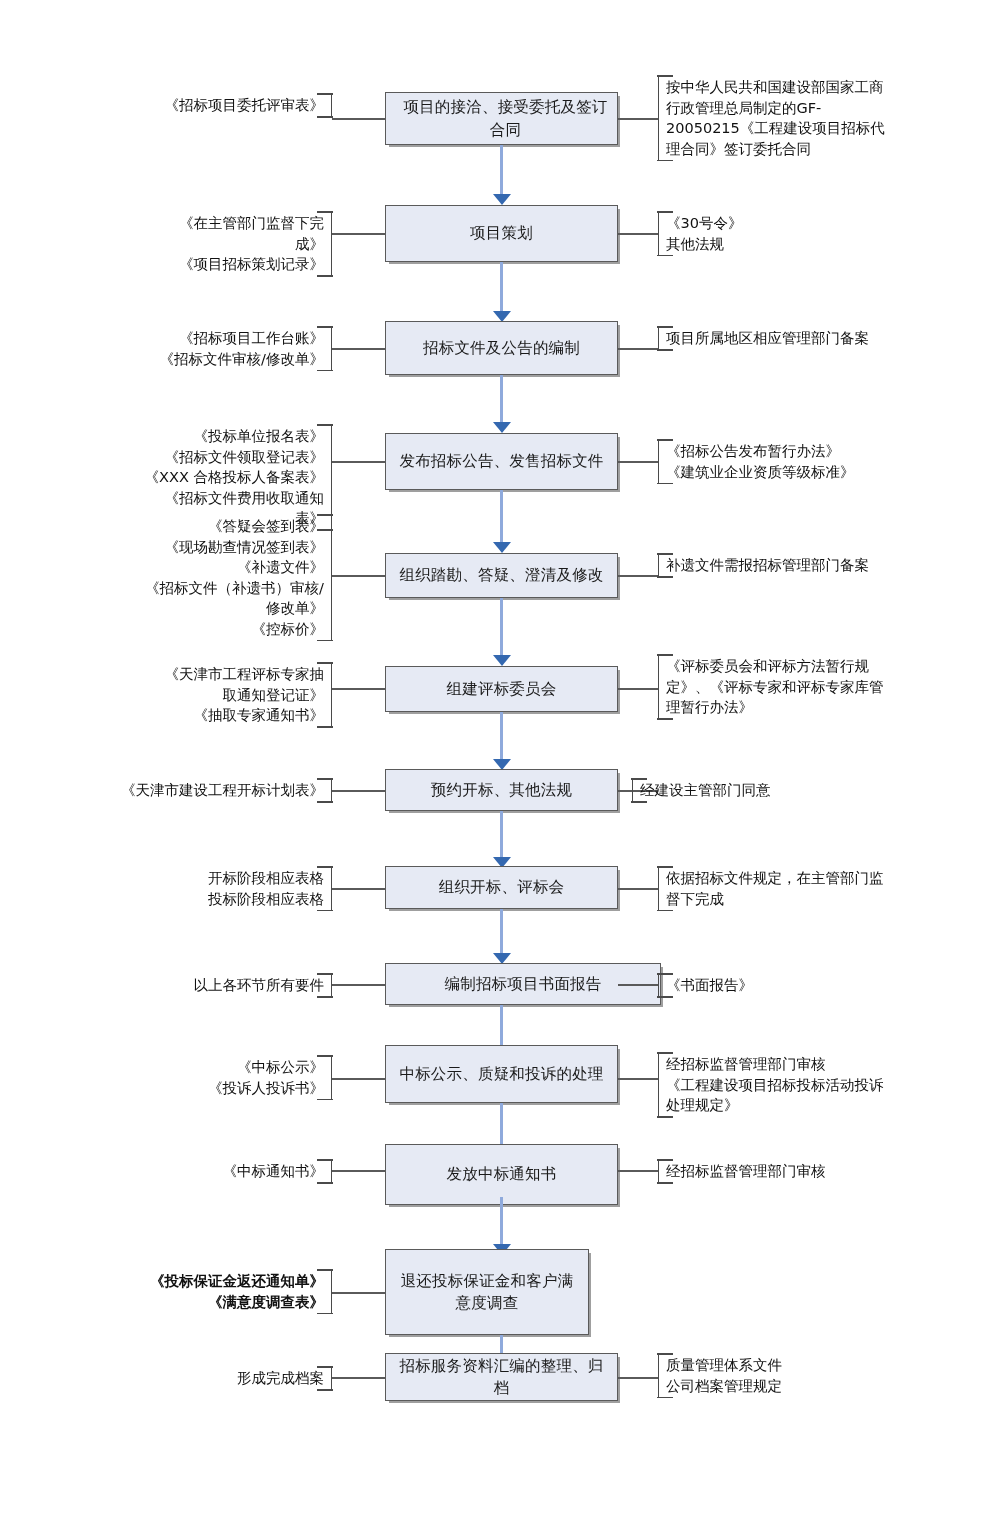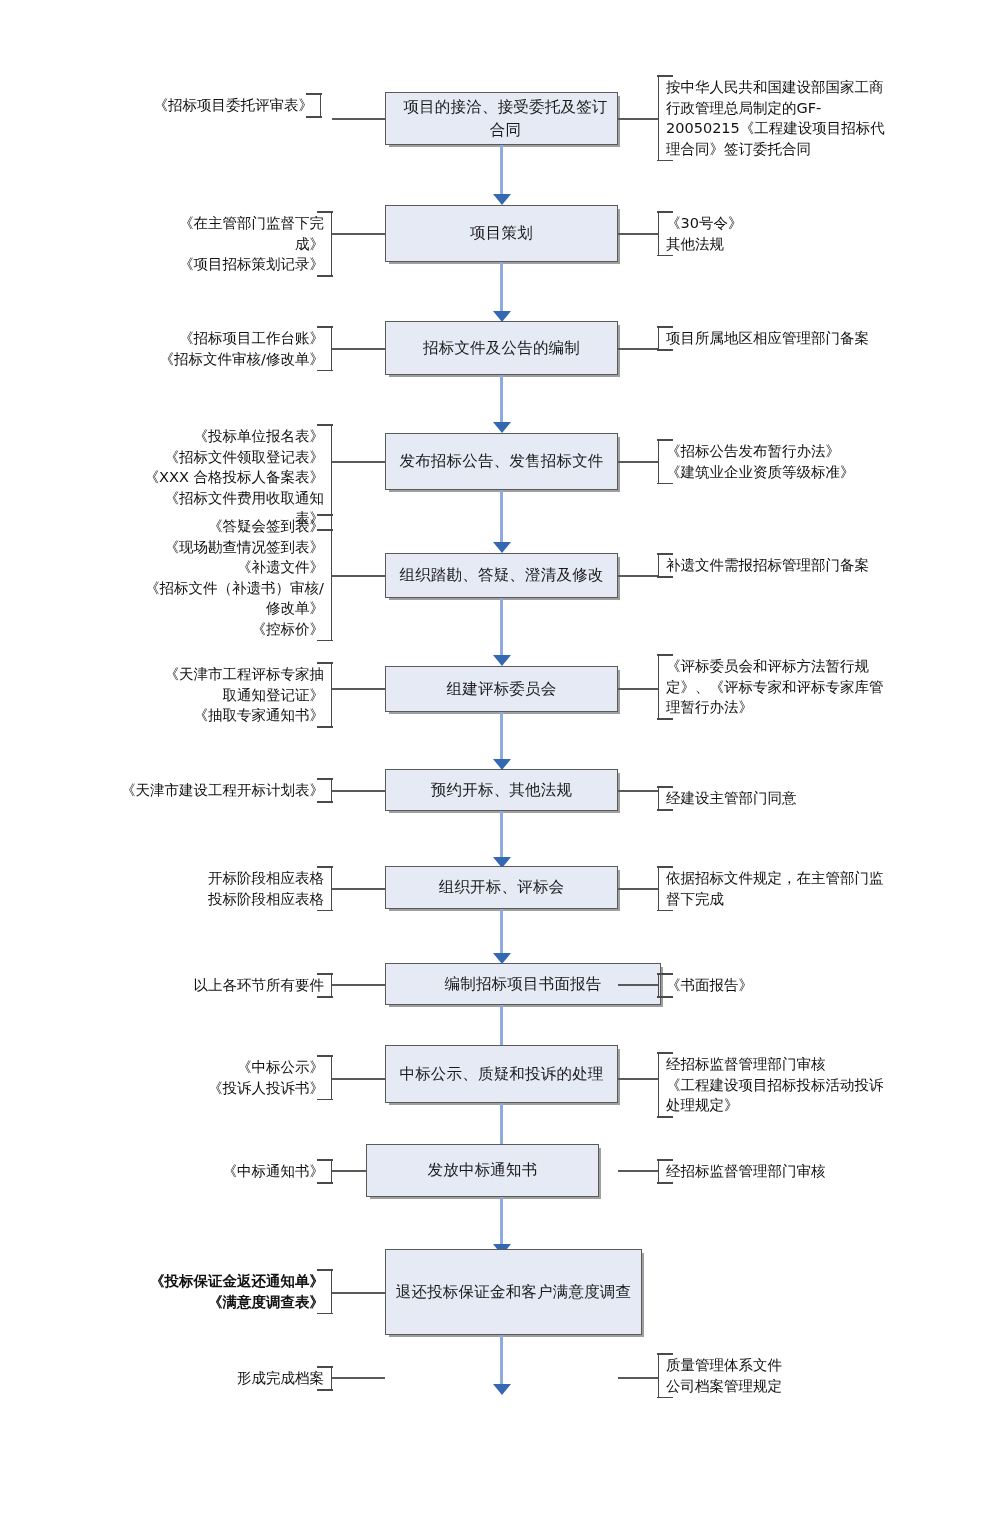--- a/index.html
+++ b/index.html
@@ -77,21 +77,21 @@
     border-left:9px solid transparent;
     border-right:9px solid transparent;
     border-top:11px solid #3468B0;
   }
 </style>
 </head>
 <body>
 
 <div id="canvas">
 
-  <div class="ann-l" style="left:149px;top:93px;width:172px;">
+  <div class="ann-l" style="left:160px;top:93px;width:172px;">
     <span>《招标项目委托评审表》</span>
   </div>
   <div class="hline" style="left:332px;top:118px;width:53px;"></div>
   <div class="node" style="left:385px;top:92px;width:233px;height:53px;padding-left:16px;">
     <span>项目的接洽、接受委托及签订合同</span>
   </div>
   <div class="hline" style="left:618px;top:118px;width:40px;"></div>
   <div class="ann-r" style="left:658px;top:75px;width:228px;">
     <span>按中华人民共和国建设部国家工商行政管理总局制定的GF-20050215《工程建设项目招标代理合同》签订委托合同</span>
   </div>
@@ -181,21 +181,21 @@
   </div>
 
   <div class="ann-l" style="left:110px;top:778px;width:222px;">
     <span>《天津市建设工程开标计划表》</span>
   </div>
   <div class="hline" style="left:332px;top:790px;width:53px;"></div>
   <div class="node" style="left:385px;top:769px;width:233px;height:42px;">
     <span>预约开标、其他法规</span>
   </div>
   <div class="hline" style="left:618px;top:790px;width:40px;"></div>
-  <div class="ann-r" style="left:658px;top:778px;width:228px;margin-top:8px;">
+  <div class="ann-r" style="left:632px;top:778px;width:228px;">
     <span>经建设主管部门同意</span>
   </div>
   <div class="varrow" style="left:492px;top:811px;height:57px;">
     <div class="stem" style="height:46px;"></div>
     <div class="head" style="top:46px;"></div>
   </div>
 
   <div class="ann-l" style="left:182px;top:866px;width:150px;">
     <span><div>开标阶段相应表格</div><div>投标阶段相应表格</div></span>
   </div>
@@ -241,46 +241,49 @@
   </div>
   <div class="varrow" style="left:492px;top:1103px;height:60px;">
     <div class="stem" style="height:49px;"></div>
     <div class="head" style="top:49px;"></div>
   </div>
 
   <div class="ann-l" style="left:190px;top:1159px;width:142px;">
     <span>《中标通知书》</span>
   </div>
   <div class="hline" style="left:332px;top:1170px;width:53px;"></div>
-  <div class="node" style="left:366px;top:1144px;width:233px;height:53px;">
+  <div class="node" style="left:385px;top:1144px;width:233px;height:61px;">
     <span>发放中标通知书</span>
   </div>
   <div class="hline" style="left:618px;top:1170px;width:40px;"></div>
   <div class="ann-r" style="left:658px;top:1159px;width:228px;">
     <span>经招标监督管理部门审核</span>
   </div>
   <div class="varrow" style="left:492px;top:1197px;height:58px;">
     <div class="stem" style="height:47px;"></div>
     <div class="head" style="top:47px;"></div>
   </div>
 
   <div class="ann-l" style="left:136px;top:1269px;width:196px;font-weight:bold;">
     <span><div>《投标保证金返还通知单》</div><div>《满意度调查表》</div></span>
   </div>
   <div class="hline" style="left:332px;top:1292px;width:53px;"></div>
-  <div class="node" style="left:385px;top:1249px;width:257px;height:86px;text-align:center;">
+  <div class="node" style="left:385px;top:1249px;width:204px;height:86px;text-align:center;">
     <span>退还投标保证金和客户满意度调查</span>
   </div>
   <div class="varrow" style="left:492px;top:1335px;height:60px;">
     <div class="stem" style="height:49px;"></div>
     <div class="head" style="top:49px;"></div>
   </div>
 
   <div class="ann-l" style="left:222px;top:1366px;width:110px;">
     <span>形成完成档案</span>
   </div>
   <div class="hline" style="left:332px;top:1377px;width:53px;"></div>
+  <div class="node" style="left:385px;top:1353px;width:233px;height:48px;">
+    <span>招标服务资料汇编的整理、归档</span>
+  </div>
   <div class="hline" style="left:618px;top:1377px;width:40px;"></div>
   <div class="ann-r" style="left:658px;top:1353px;width:228px;">
     <span><div>质量管理体系文件</div><div>公司档案管理规定</div></span>
   </div>
 
 </div>
 
 </body></html>

